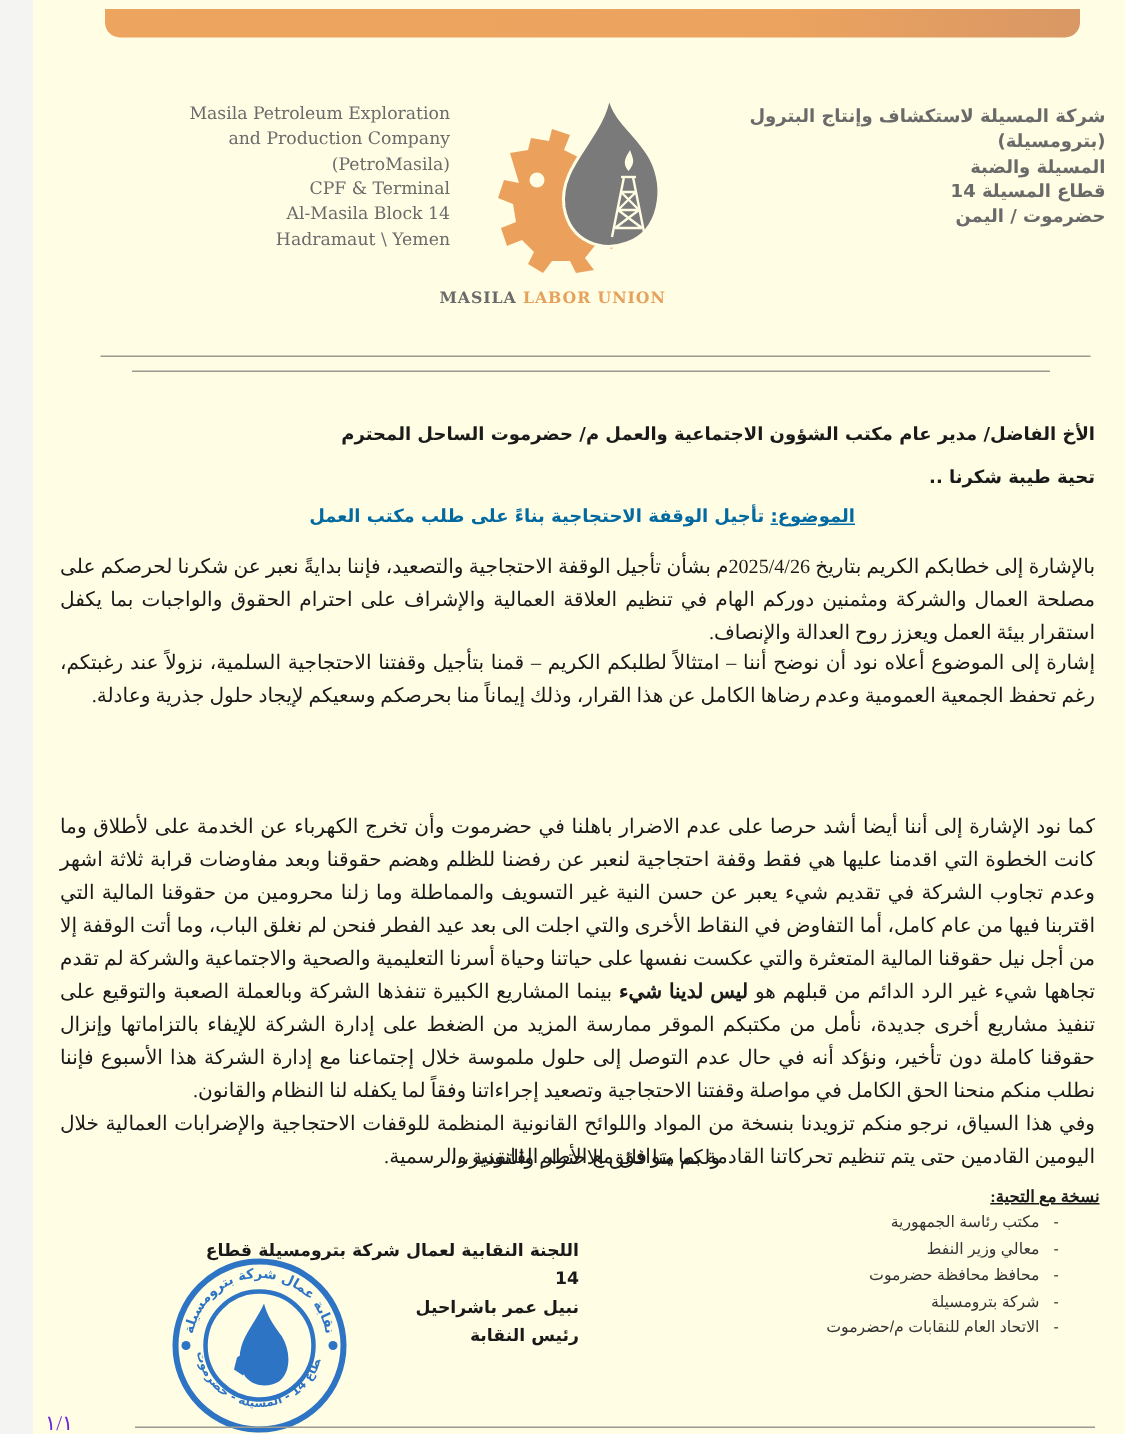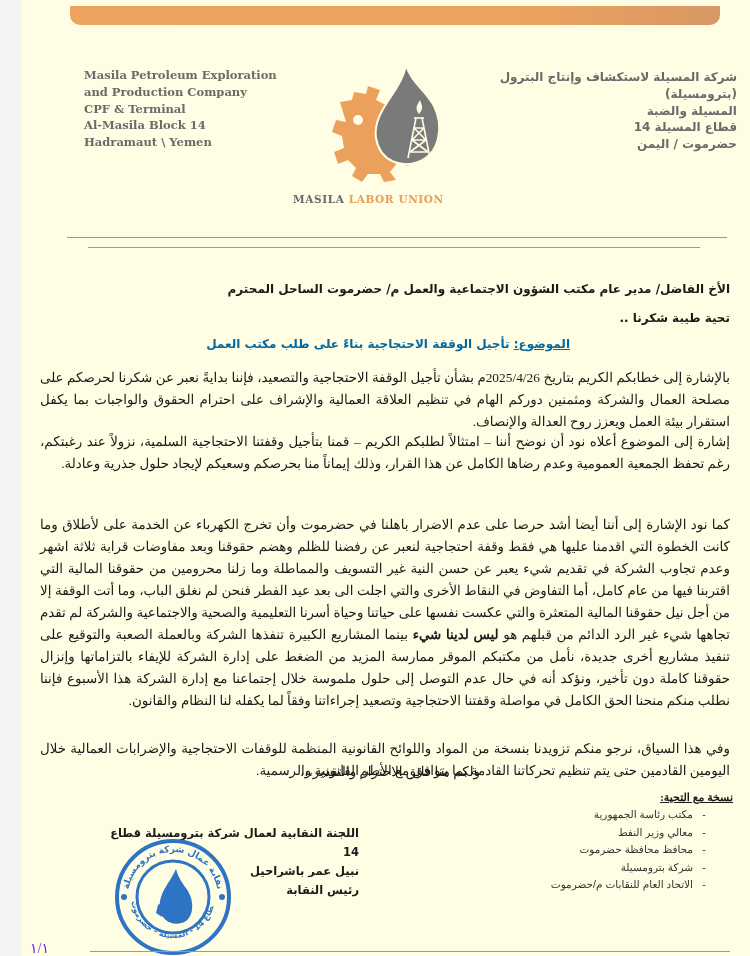--- a/index.html
+++ b/index.html
@@ -15,23 +15,23 @@
   .left-margin {
     position:absolute; left:0; top:0; width:22px; height:956px;
     background:#f4f4f2; border-right:1px solid #d8d8d0;
   }
   .top-bar {
     position:absolute; left:70px; top:6px; width:650px; height:19px;
     background:linear-gradient(90deg,#eda45e 0%,#eca35f 70%,#d89764 100%);
     border-radius:0 0 10px 10px;
   }
   .en-block {
-    position:absolute; left:84px; top:67px; width:230px;
-    font-family:"DejaVu Serif", serif; font-weight:bold;
-    color:#6b6b6b; font-size:11.5px; line-height:16.8px;
+    position:absolute; left:70px; top:67px; width:230px;
+    font-family:"DejaVu Serif", serif; font-weight:normal;
+    color:#6b6b6b; font-size:11.5px; line-height:16.8px;text-align:right;
   }
   .en-block div { white-space:nowrap; }
   .ar-block {
     position:absolute; right:13px; top:69px; width:260px;
     direction:rtl; text-align:right;
     font-family:"DejaVu Sans", sans-serif;
     color:#6a6a6a; font-size:12px; line-height:16.8px; font-weight:bold;
   }
   .logo {
     position:absolute; left:310px; top:62px; width:150px; height:120px;
@@ -61,40 +61,40 @@
     white-space:nowrap;
   }
   .subject .lbl { text-decoration:underline; }
   .body-text {
     position:absolute; right:20px; width:690px;
     font-family:"Liberation Serif", serif;
     font-size:13.4px; line-height:22px; text-align:justify; text-align-last:right;
   }
   .p1 { top:367px;margin-left:40px; }
   .p2 { top:431px; }
-  .p3 { top:514px; }
+  .p3 { top:540px; }
   .p4 { top:738px; }
   .closing {
     position:absolute; left:240px; top:764px; width:300px; text-align:center; direction:rtl;
     font-family:"Liberation Serif", serif; font-size:13.4px; color:#1a1a1a;
   }
   .cc-title {
     position:absolute; right:17px; top:791px; width:200px;
     font-family:"Liberation Serif", serif; font-size:11px; font-weight:bold;
   }
   .cc-title span { text-decoration:underline; }
   .cc-list {
     position:absolute; right:35px; top:808px; width:230px;
     font-family:"Liberation Sans", sans-serif; font-size:10.5px; color:#333;
     list-style:none; margin:0; padding:0;
   }
   .cc-list li { height:17.5px; white-space:nowrap; }
   .cc-list li .dash { display:inline-block; width:22px; text-align:center; }
   .sig {
-    position:absolute; left:109px; top:824px; width:250px;
+    position:absolute; left:136px; top:824px; width:250px;
     direction:rtl; text-align:right;
     font-family:"DejaVu Sans", sans-serif; font-size:11.5px; font-weight:bold; line-height:19px; color:#1a1a1a;
   }
   .stamp { position:absolute; left:114px; top:835px; width:118px; height:121px; }
   .page-num {
     position:absolute; left:30px; top:940px; color:#6d28d9;
     font-family:"Liberation Serif", serif; font-size:14px;
   }
   .bottom-rule { position:absolute; left:90px; top:951px; width:640px; height:1px; background:#9a9a90; }
   b.bold { font-weight:bold; }
@@ -103,20 +103,21 @@
 <body>
 
 <div class="left-margin"></div>
 <div class="page"></div>
 
 <div class="top-bar"></div>
 
 <div class="en-block">
   <div>Masila Petroleum Exploration</div>
   <div>and Production Company</div>
+  <div>(PetroMasila)</div>
   <div>CPF &amp; Terminal</div>
   <div>Al-Masila Block  14</div>
   <div>Hadramaut \ Yemen</div>
 </div>
 
 <svg class="logo" viewBox="0 0 150 120">
 
   <path d="M30 40 L42 38 L44 30 L56 32 L58 24 L70 28 L66 38 L78 44 L84 36 L92 44 L86 52 L92 62 L102 60 L104 72 L94 76 L94 88 L104 92 L98 104 L88 100 L80 110 L86 118 L74 120 L70 112 L58 112 L52 120 L42 114 L46 106 L38 98 L28 102 L24 90 L34 86 L32 74 L22 70 L26 58 L36 60 Z" fill="#eba15c"></path>
   <circle cx="48" cy="58" r="5" fill="#fffde3"></circle>
 

